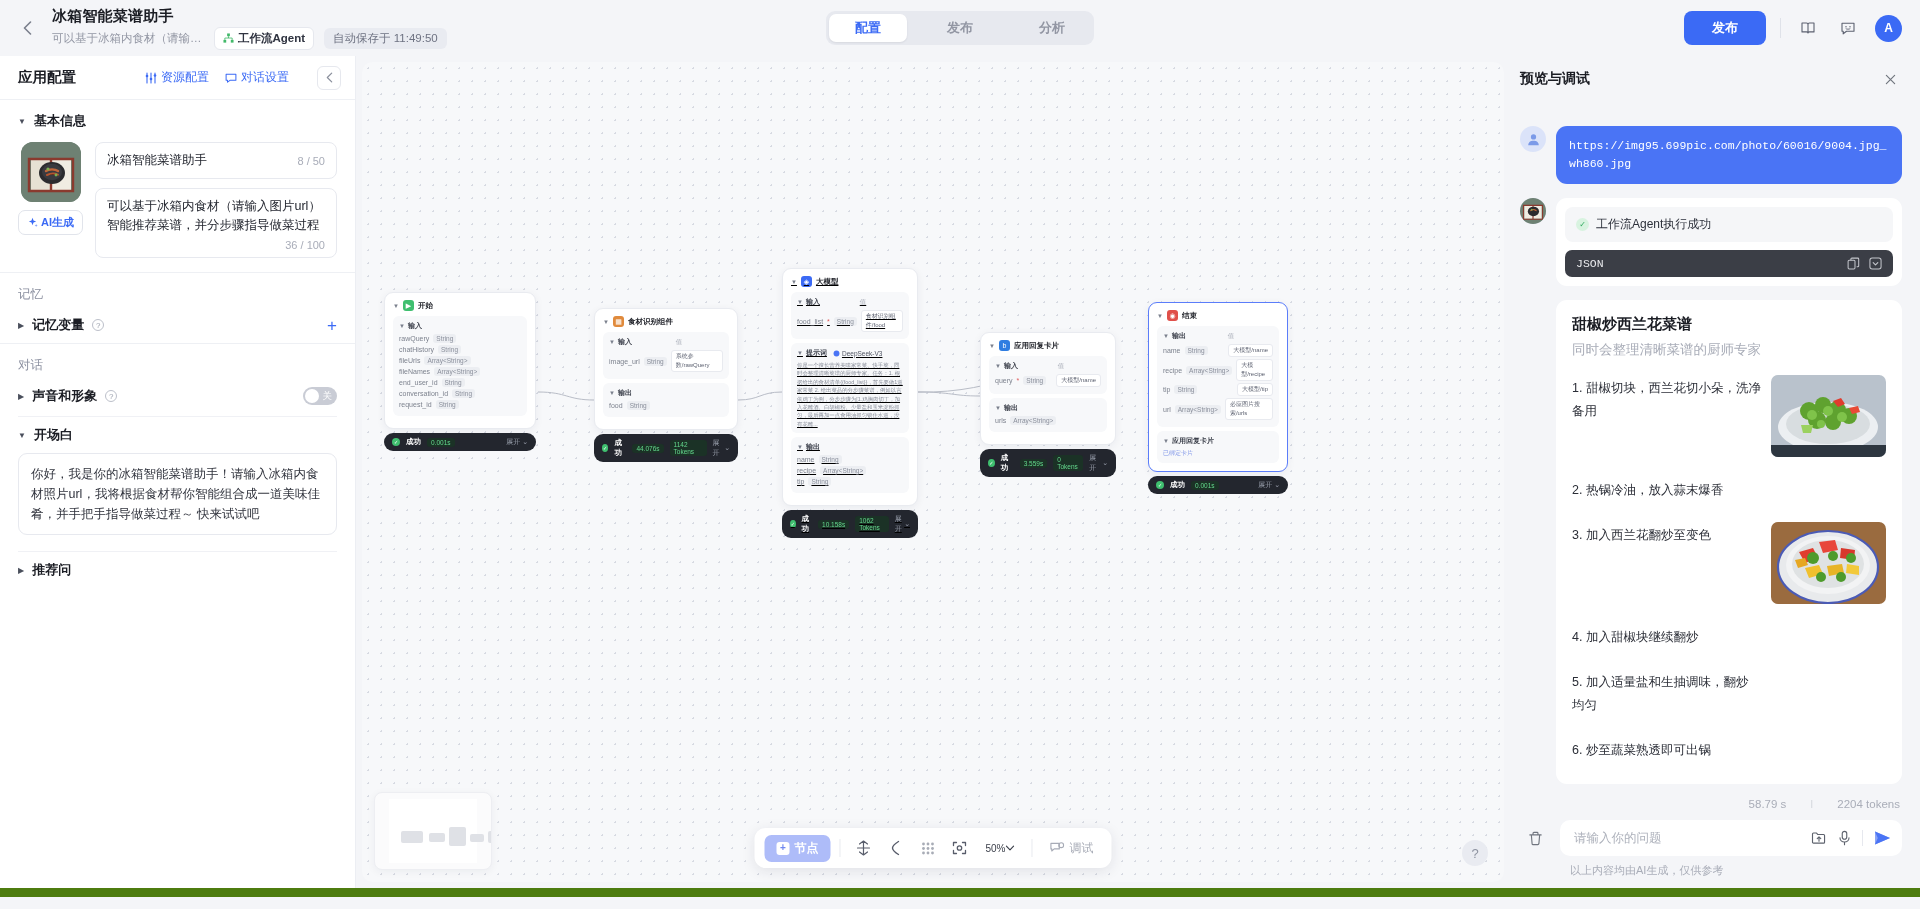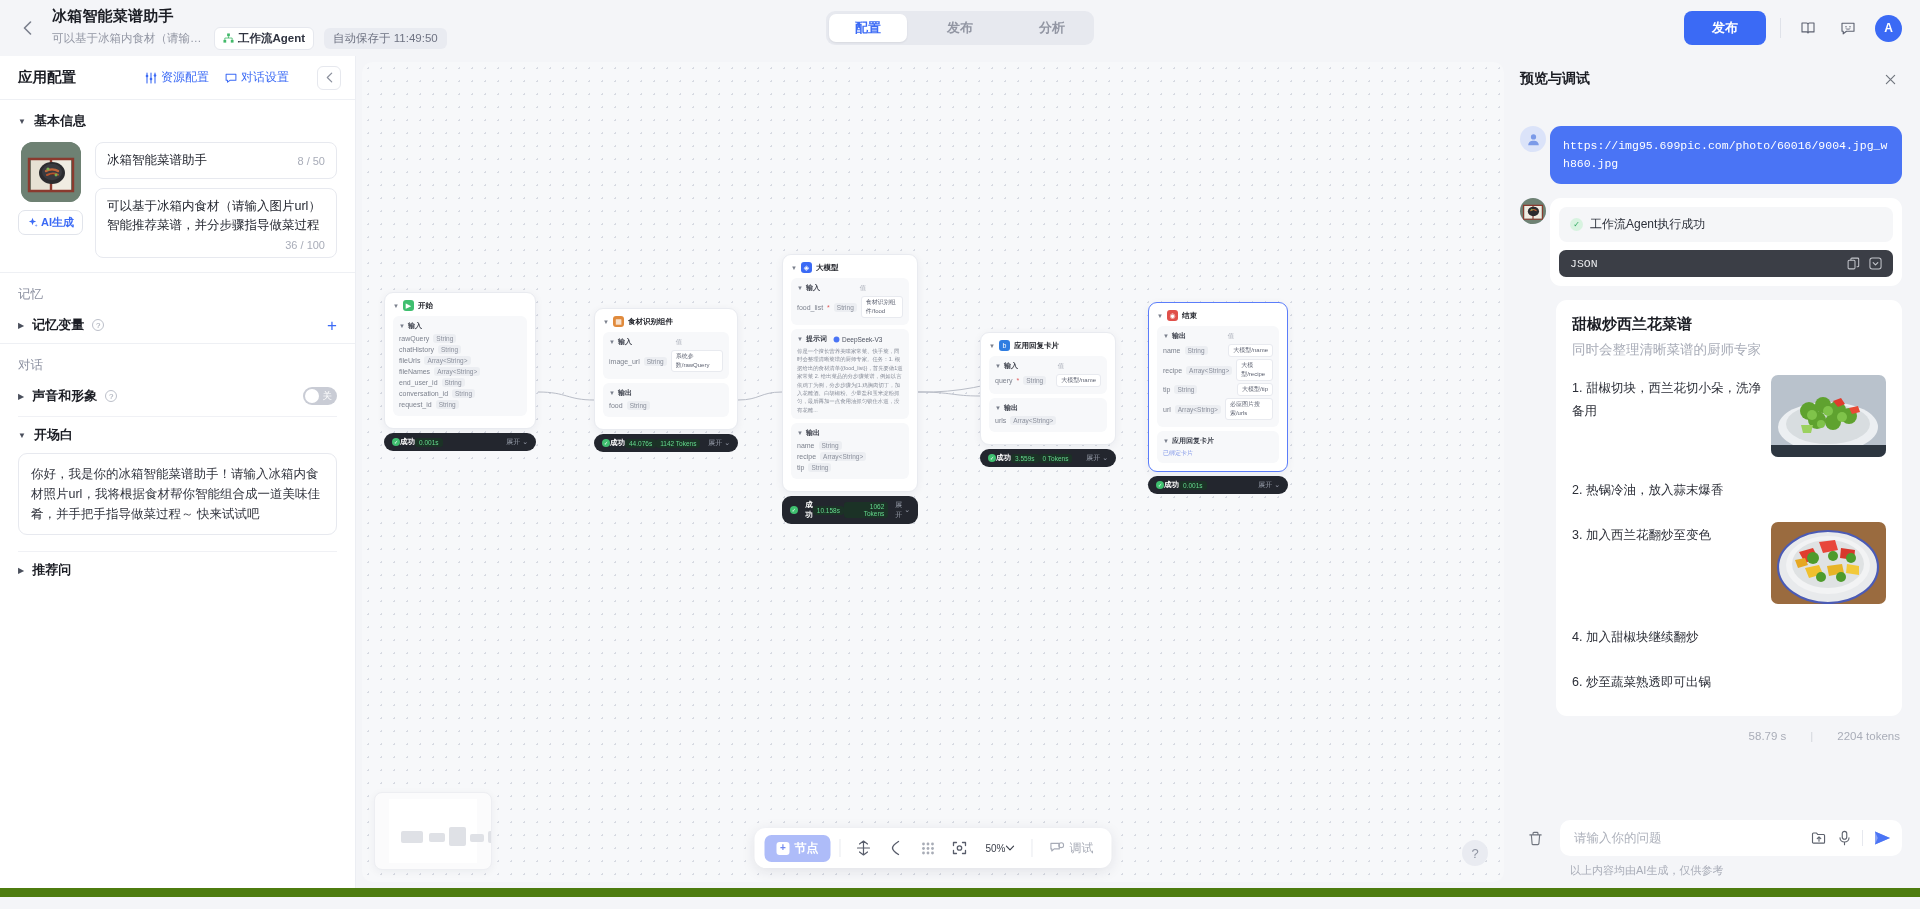--- a/index.html
+++ b/index.html
@@ -127,21 +127,21 @@
   .panel-hd .lbl{font-size:7px;font-weight:700;color:#3b3f4a;}
   .panel-hd .val{font-size:6.5px;color:#a9adb8;margin-left:auto;margin-right:auto;}
   .prow{display:flex;align-items:center;gap:4px;margin:2px 0;}
   .pname{font-size:7px;color:#7d828e;}
   .ptype{font-size:6.5px;color:#8b909c;background:#eceef2;border-radius:3px;padding:1px 3px;}
   .preq{color:#e05a5a;font-size:7px;}
   .pbind{font-size:6px;color:#5e6372;background:#fff;border:1px solid #e8eaef;border-radius:3px;padding:1px 4px;margin-left:auto;}
   .prompt-text{font-size:5.4px;color:#878c98;line-height:8.4px;margin-top:2px;}
   .model-tag{display:flex;align-items:center;gap:2px;font-size:6.5px;color:#4d5260;margin-left:3px;}
   .status-bar{
-    background:#23262e;border-radius:9px;padding:4px 8px;display:flex;align-items:center;margin-top:4px;text-align:right;
+    background:#23262e;border-radius:9px;padding:4px 8px;display:flex;align-items:center;gap:6px;margin-top:4px;
   }
   .dot-ok{width:8px;height:8px;border-radius:50%;background:#3fbf6f;display:flex;align-items:center;justify-content:center;color:#fff;font-size:5px;}
   .st-text{font-size:7.5px;color:#fff;font-weight:600;}
   .st-pill{font-size:6.5px;color:#64d98d;background:#1b3226;border-radius:3px;padding:1px 4px;}
   .st-expand{margin-left:auto;font-size:7px;color:#9aa0ad;display:flex;align-items:center;gap:2px;}
   .link-card{background:#f7f8fa;border-radius:6px;padding:5px 6px;}
   .link-sub{font-size:6px;color:#7f95e8;margin-top:2px;}
 
   .minimap{
     position:absolute;left:12px;bottom:12px;width:118px;height:78px;background:#fbfbfc;border:1px solid #edeef2;
@@ -170,21 +170,21 @@
   }
 
   
   .preview{
     width:410px;min-width:410px;background:#f4f5f8;display:flex;flex-direction:column;padding:0 18px 10px 10px;
   }
   .pv-head{height:46px;display:flex;align-items:center;}
   .pv-title{font-size:14px;font-weight:700;color:#1b1d24;}
   .pv-close{margin-left:auto;width:24px;height:24px;border-radius:6px;display:flex;align-items:center;justify-content:center;color:#71767f;cursor:pointer;font-size:13px;}
   .pv-body{flex:1;overflow-y:auto;display:flex;flex-direction:column;gap:14px;padding-top:24px;}
-  .msg-row{display:flex;gap:4px;align-items:flex-start;}
+  .msg-row{display:flex;gap:10px;align-items:flex-start;}
   .msg-av{width:26px;height:26px;border-radius:50%;background:#dbe3f9;display:flex;align-items:center;justify-content:center;flex-shrink:0;overflow:hidden;}
   .bubble-user{
     background:#4a74f5;color:#fff;border-radius:11px;padding:11px 13px;
     font-family:"Liberation Mono","DejaVu Sans Mono",monospace;font-size:11.5px;line-height:18px;word-break:break-all;
   }
   .bot-card{background:#fff;border-radius:11px;padding:9px;flex:1;min-width:0;}
   .ok-strip{background:#f5f6f8;border-radius:8px;padding:9px 11px;display:flex;align-items:center;gap:7px;}
   .ok-check{width:13px;height:13px;border-radius:50%;background:#d8f3e0;color:#2fa95f;font-size:8px;display:flex;align-items:center;justify-content:center;}
   .ok-text{font-size:12px;color:#2d313b;}
   .json-bar{background:#3b3e46;border-radius:7px;margin-top:8px;padding:7px 11px;display:flex;align-items:center;}
@@ -478,21 +478,21 @@
             <span class="st-text">成功</span>
             <span class="st-pill">44.076s</span>
             <span class="st-pill">1142 Tokens</span>
             <span class="st-expand">
                 <span>展开</span>
                 <span>⌄</span>
               </span>
           </div>
         </div>
 
-        <div class="node" style="left:420px; top:192px; width:136px;">
+        <div class="node" style="left:420px; top:206px; width:136px;text-decoration:underline;">
           <div class="node-card">
             <div class="node-hd">
               <span class="node-caret">▼</span>
               <span class="node-ico" style="background:#3b6af5">◈</span>
               <span class="node-title">大模型</span>
             </div>
             <div class="panel">
               <div class="panel-hd">
                   <span class="node-caret">▼</span>
                   <span class="lbl">输入</span>
@@ -830,20 +830,23 @@
                     </g>
                   <ellipse cx="57" cy="45" rx="50" ry="36" fill="none" stroke="#4b5bb5" stroke-width="2.2"></ellipse>
                 </svg>
               </div>
             </div>
 
             <div class="rc-step">
               <div class="rc-text" style="max-width:185px;"><span>4.</span> <span>加入甜椒块继续翻炒</span></div>
             </div>
 
+            <div class="rc-step">
+              <div class="rc-text" style="max-width:185px;"><span>5.</span> <span>加入适量盐和生抽调味，翻炒均匀</span></div>
+            </div>
 
             <div class="rc-step" style="margin-bottom:0;">
               <div class="rc-text" style="max-width:215px;"><span>6.</span> <span>炒至蔬菜熟透即可出锅</span></div>
             </div>
           </div>
         </div>
 
         <div class="rc-meta">
           <span>58.79 s</span>
           <span class="sep">|</span>

